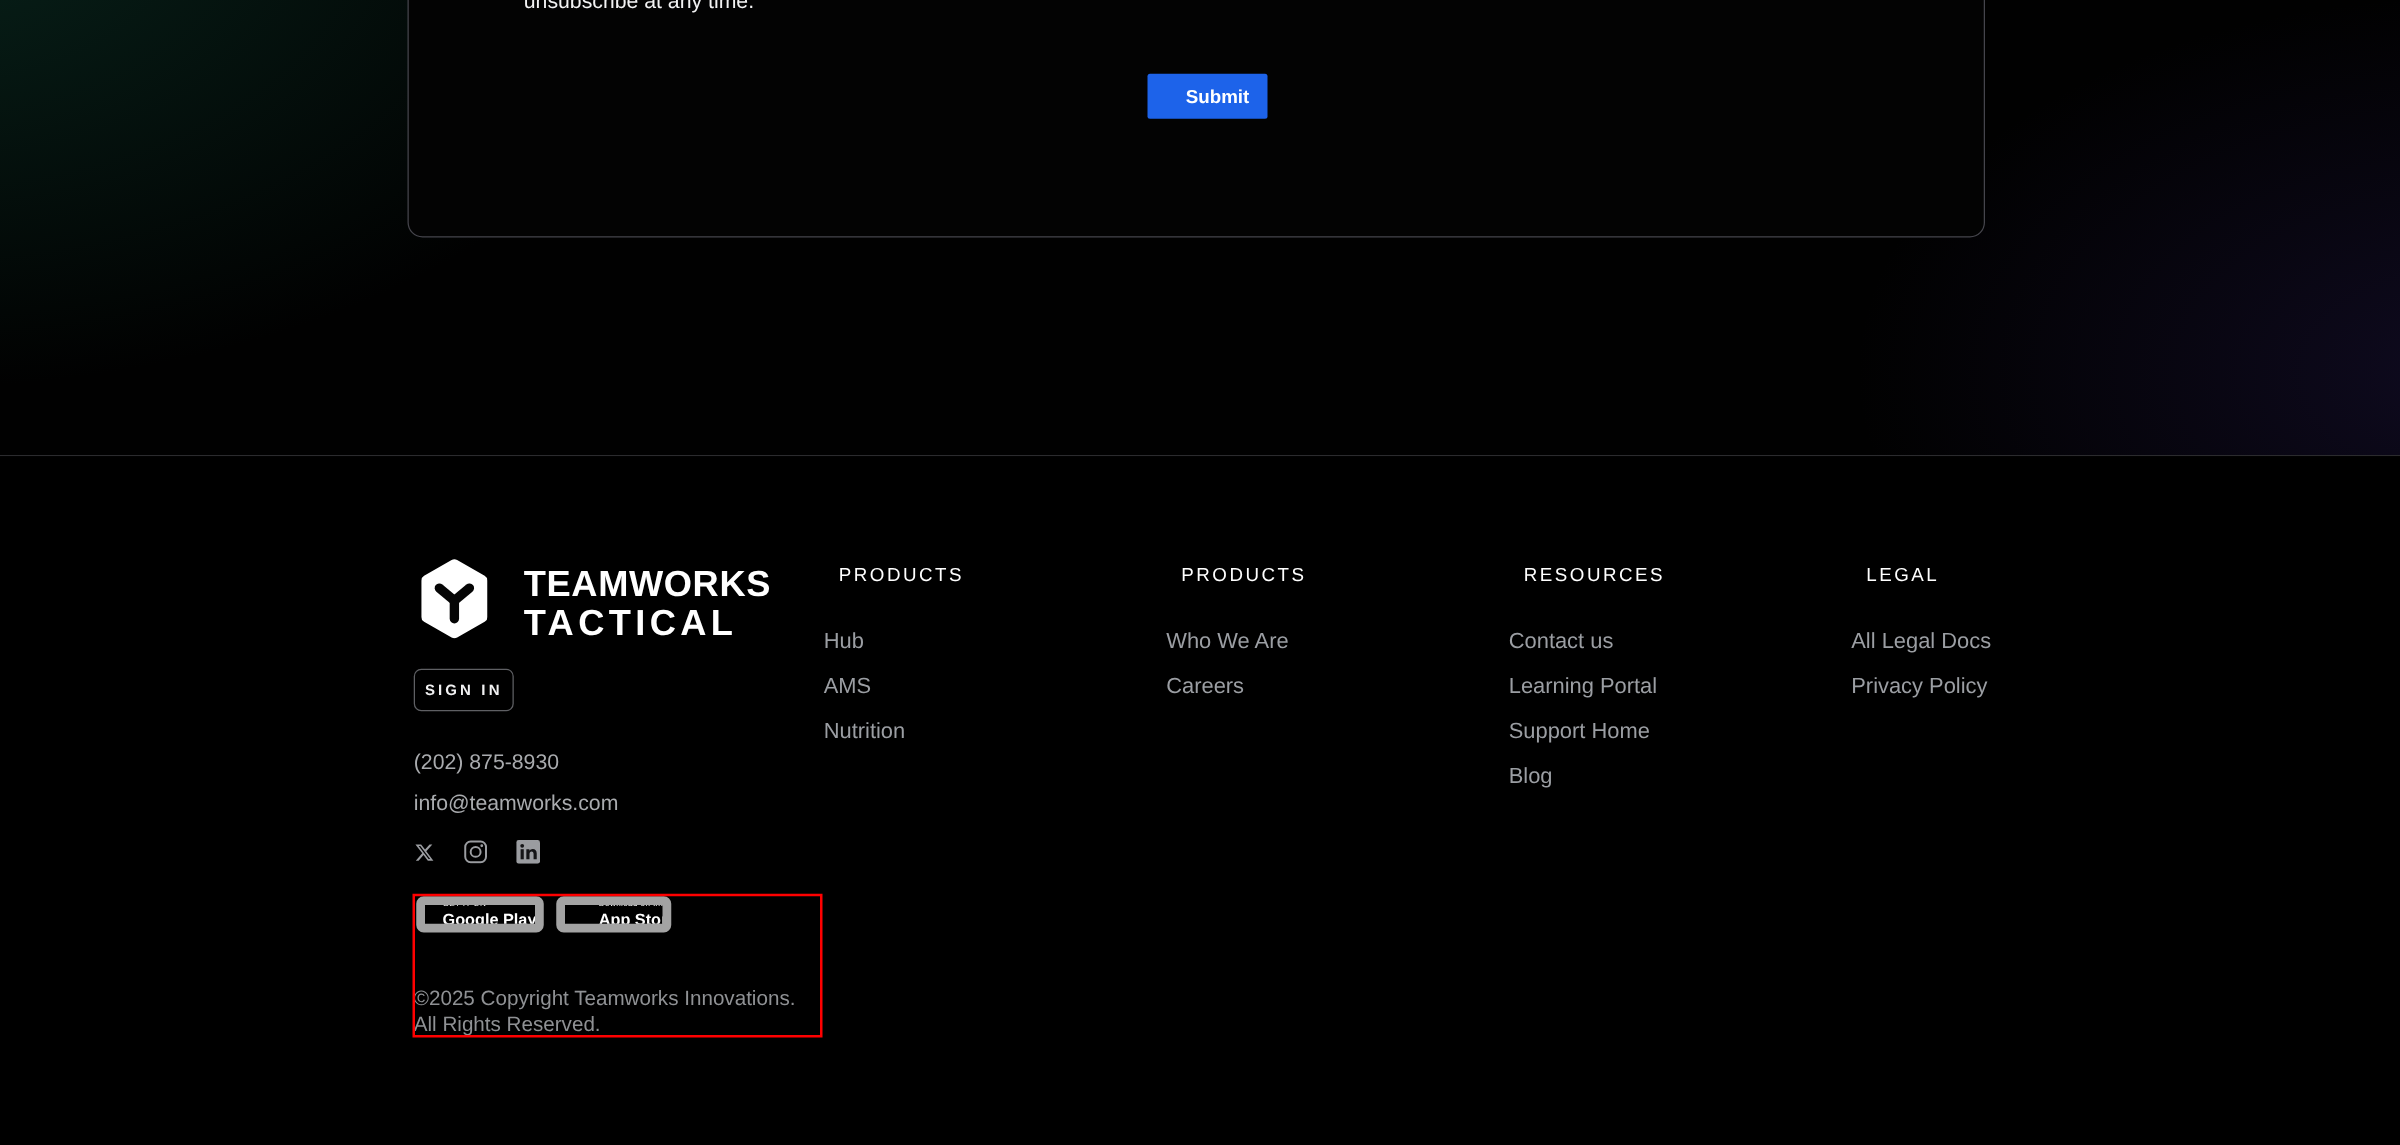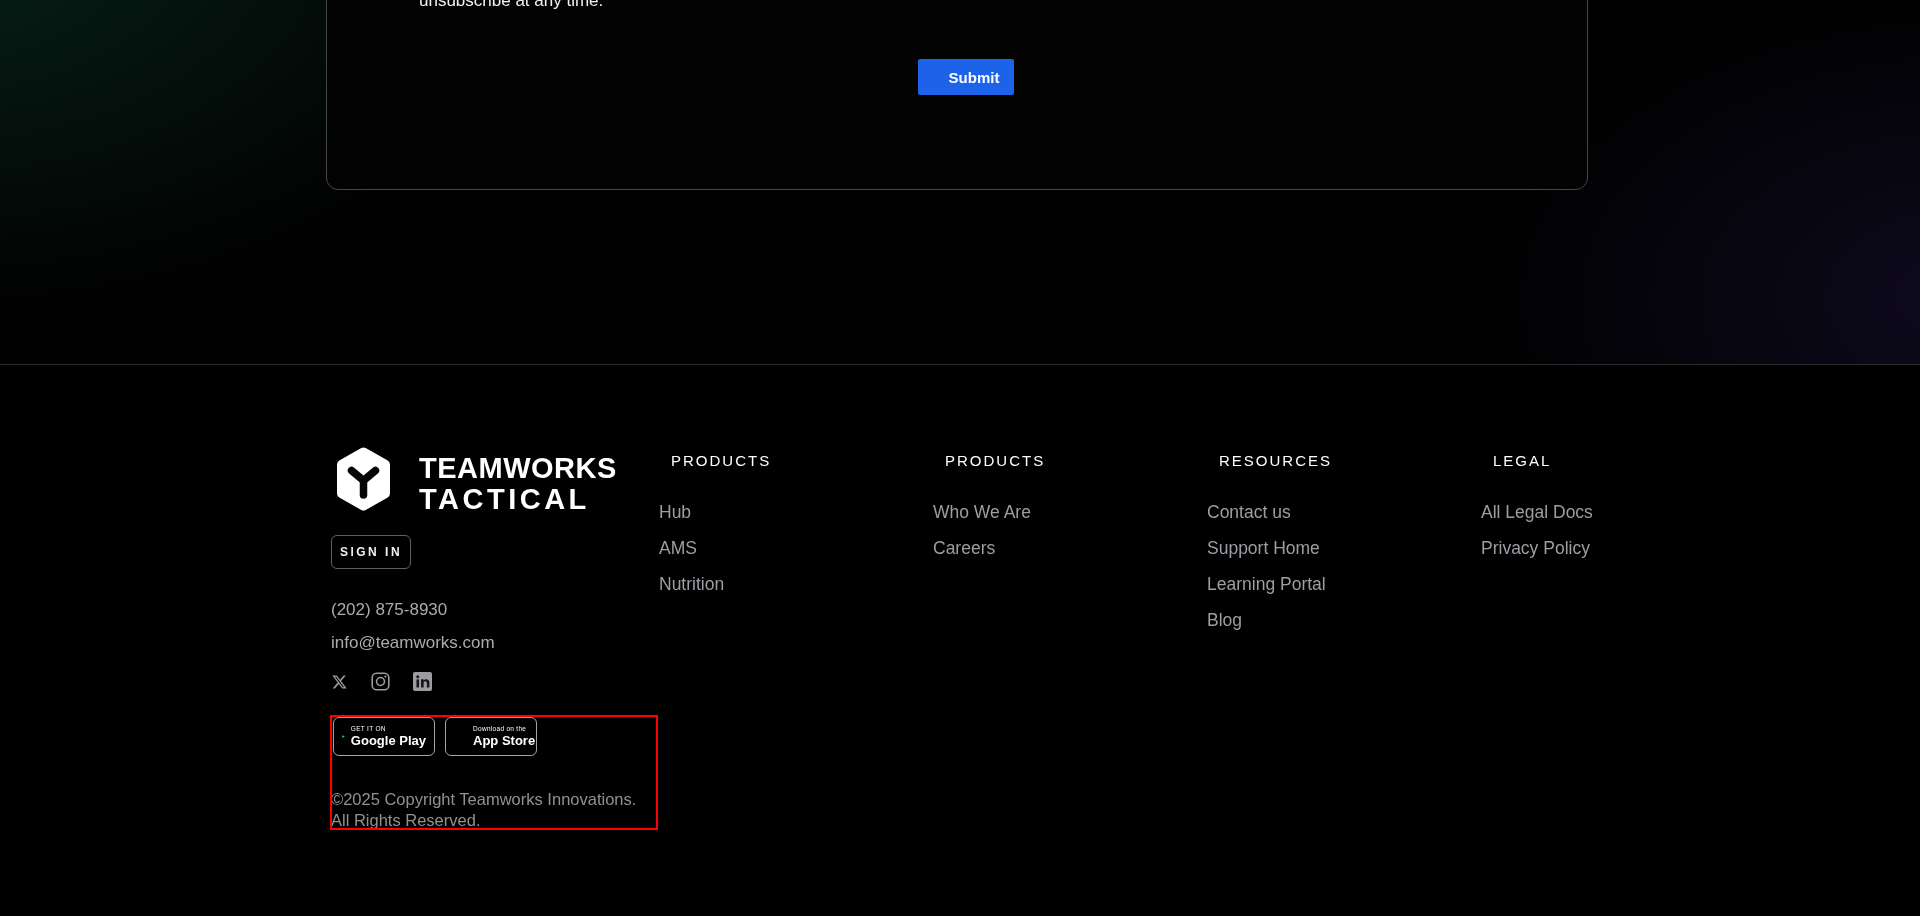--- a/index.html
+++ b/index.html
@@ -36,22 +36,22 @@
             font-size:12px; font-weight:700; letter-spacing:2.5px; cursor:pointer; }
 
   .contact { position:absolute; left:331px; font-size:17px; color:#a9abae; text-decoration:none; display:block; cursor:pointer; }
   .phone { top:235px; }
   .email { top:268px; }
 
   .social { position:absolute; left:331px; top:307px; display:flex; gap:23px; align-items:center; }
   .social a { display:flex; align-items:center; cursor:pointer; }
 
   .badges { position:absolute; left:333px; top:352px; display:flex; gap:10px; }
-  .badge { display:flex; align-items:center; background:#000; border:1px solid #a3a3a3;
-           border-radius:6px; height:39px; cursor:pointer; white-space:nowrap; overflow:hidden; }
+  .badge { display:flex; align-items:center; background:#000; border:7px solid #a3a3a3;
+           border-radius:6px; height:29px; cursor:pointer; white-space:nowrap; overflow:hidden; }
   .badge.gp { width:102px; padding:0 8px; gap:6px; }
   .badge.as { width:92px; padding:0 7px; gap:20px; }
   .badge .txt { display:flex; flex-direction:column; justify-content:center; line-height:1; }
   .b-top { font-size:6.5px; color:#fff; letter-spacing:0.3px; }
   .b-bot { font-size:13px; color:#fff; font-weight:600; margin-top:2px; }
 
   .copyright { position:absolute; left:331px; top:424px; font-size:16.5px; line-height:21px; color:#8f9194; }
 
   .redbox { position:absolute; left:330px; top:350px; width:328px; height:115px;
             border:2px solid #ff0000; pointer-events:none; }
@@ -164,22 +164,22 @@
         <a>Nutrition</a>
       </div>
       <div class="col c1">
         <h3>PRODUCTS</h3>
         <a>Who We Are</a>
         <a>Careers</a>
       </div>
       <div class="col c2">
         <h3>RESOURCES</h3>
         <a>Contact us</a>
+        <a>Learning Portal</a>
         <a>Support Home</a>
-        <a>Learning Portal</a>
         <a>Blog</a>
       </div>
       <div class="col c3">
         <h3>LEGAL</h3>
         <a>All Legal Docs</a>
         <a>Privacy Policy</a>
       </div>
     </nav>
 
   </footer>

